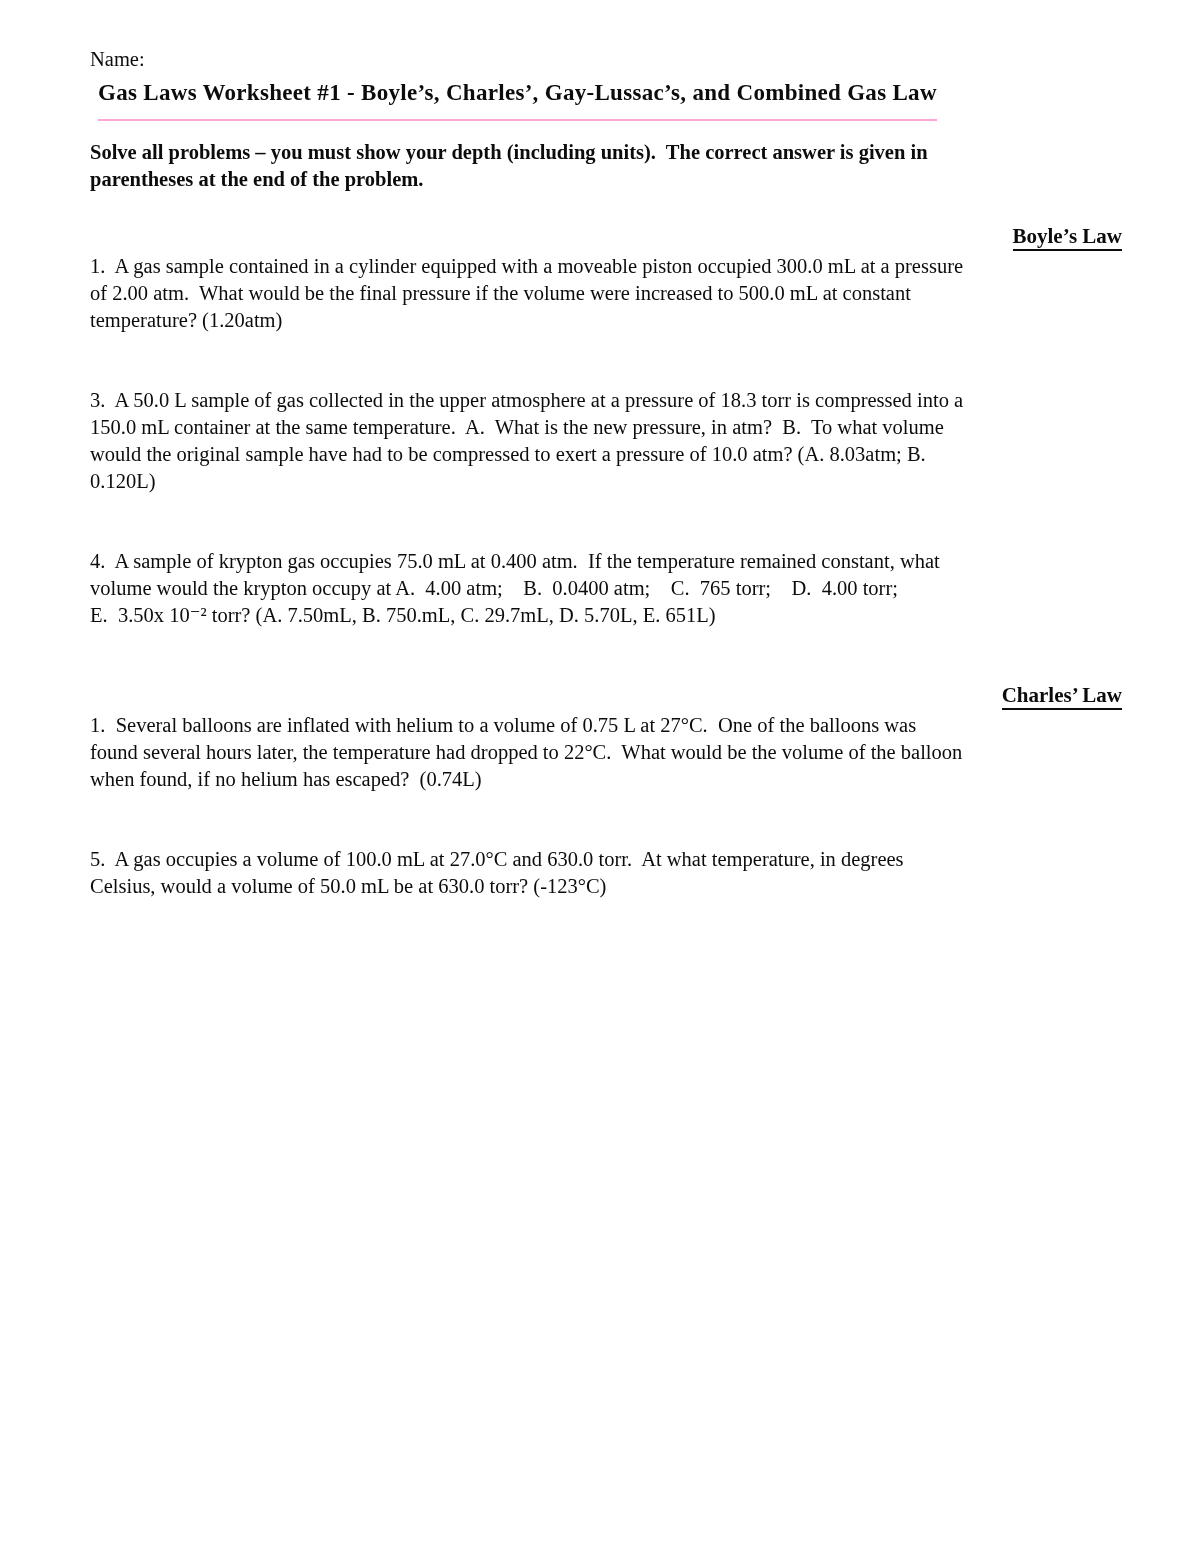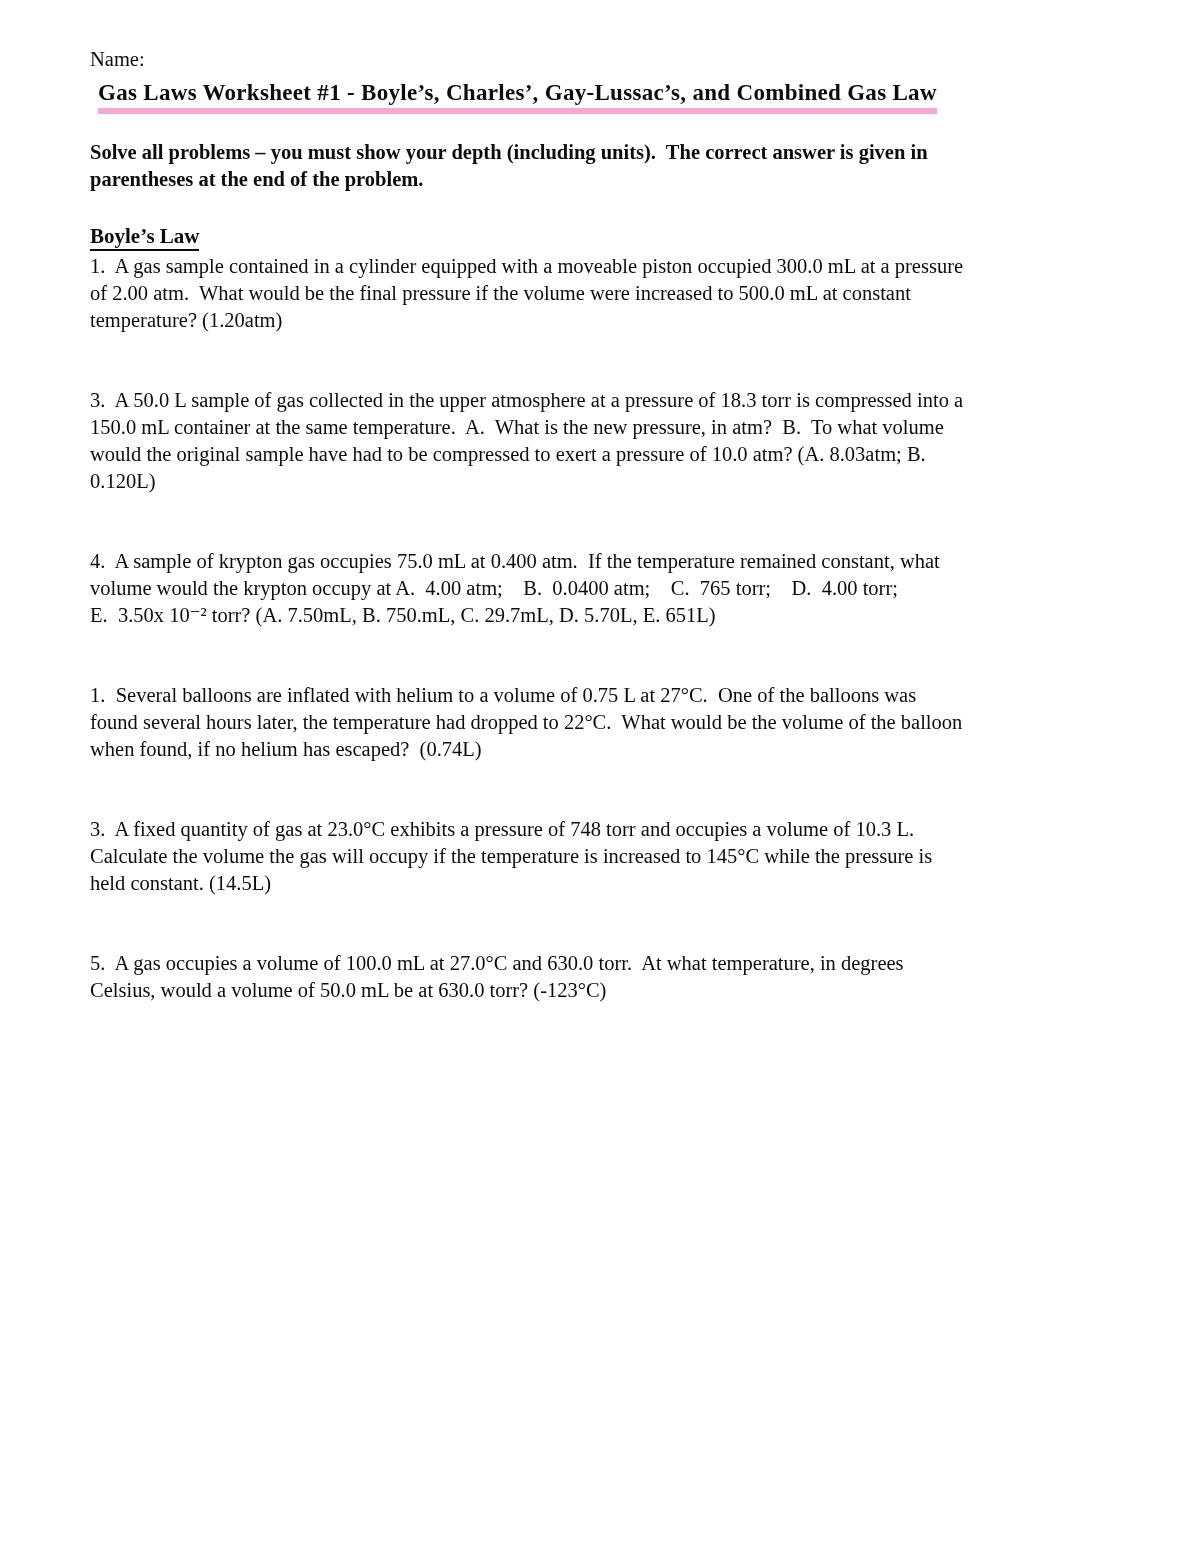--- a/index.html
+++ b/index.html
@@ -23,34 +23,35 @@
   }
   h1.title {
     margin: 4px 0 0 8px;
     padding: 0;
     font-size: 23px;
     line-height: 32px;
     font-weight: bold;
     letter-spacing: 0.3px;
   }
   h1.title .underline {
-    border-bottom: 6px solid #f9a8d4;
-    padding-bottom: 3px;
+    border-bottom: 2px solid #f9a8d4;
+    padding-bottom: 14px;
   }
   p.instructions {
     margin: 30px 0 0 0;
     font-weight: bold;
     white-space: pre-wrap;
   }
   h2.section-heading {
     margin: 30px 0 3px 0;
     padding: 0;
     font-size: 21px;
     line-height: 27px;
     font-weight: bold;
+    text-align: right;
   }
   h2.section-heading .underline {
     border-bottom: 2.5px solid #0c0c0c;
     padding-bottom: 1px;
   }
   p.problem {
     margin: 0 0 53px 0;
     white-space: pre-wrap;
   }
   p.problem.last {
@@ -79,26 +80,24 @@
 150.0 mL container at the same temperature.  A.  What is the new pressure, in atm?  B.  To what volume
 would the original sample have had to be compressed to exert a pressure of 10.0 atm? (A. 8.03atm; B.
 0.120L)</p>
 
   <p class="problem">4.  A sample of krypton gas occupies 75.0 mL at 0.400 atm.  If the temperature remained constant, what
 volume would the krypton occupy at A.  4.00 atm;    B.  0.0400 atm;    C.  765 torr;    D.  4.00 torr;
 E.  3.50x 10⁻² torr? (A. 7.50mL, B. 750.mL, C. 29.7mL, D. 5.70L, E. 651L)</p>
 </section>
 
 <section>
+  <h2 class="section-heading"><span class="underline">Charles’ Law</span></h2>
 
   <p class="problem">1.  Several balloons are inflated with helium to a volume of 0.75 L at 27°C.  One of the balloons was
 found several hours later, the temperature had dropped to 22°C.  What would be the volume of the balloon
 when found, if no helium has escaped?  (0.74L)</p>
 
 
-  <p class="problem">3.  A fixed quantity of gas at 23.0°C exhibits a pressure of 748 torr and occupies a volume of 10.3 L.
-Calculate the volume the gas will occupy if the temperature is increased to 145°C while the pressure is
-held constant. (14.5L)</p>
 
 
   <p class="problem last">5.  A gas occupies a volume of 100.0 mL at 27.0°C and 630.0 torr.  At what temperature, in degrees
 Celsius, would a volume of 50.0 mL be at 630.0 torr? (-123°C)</p>
 </section>
 
 </body></html>

